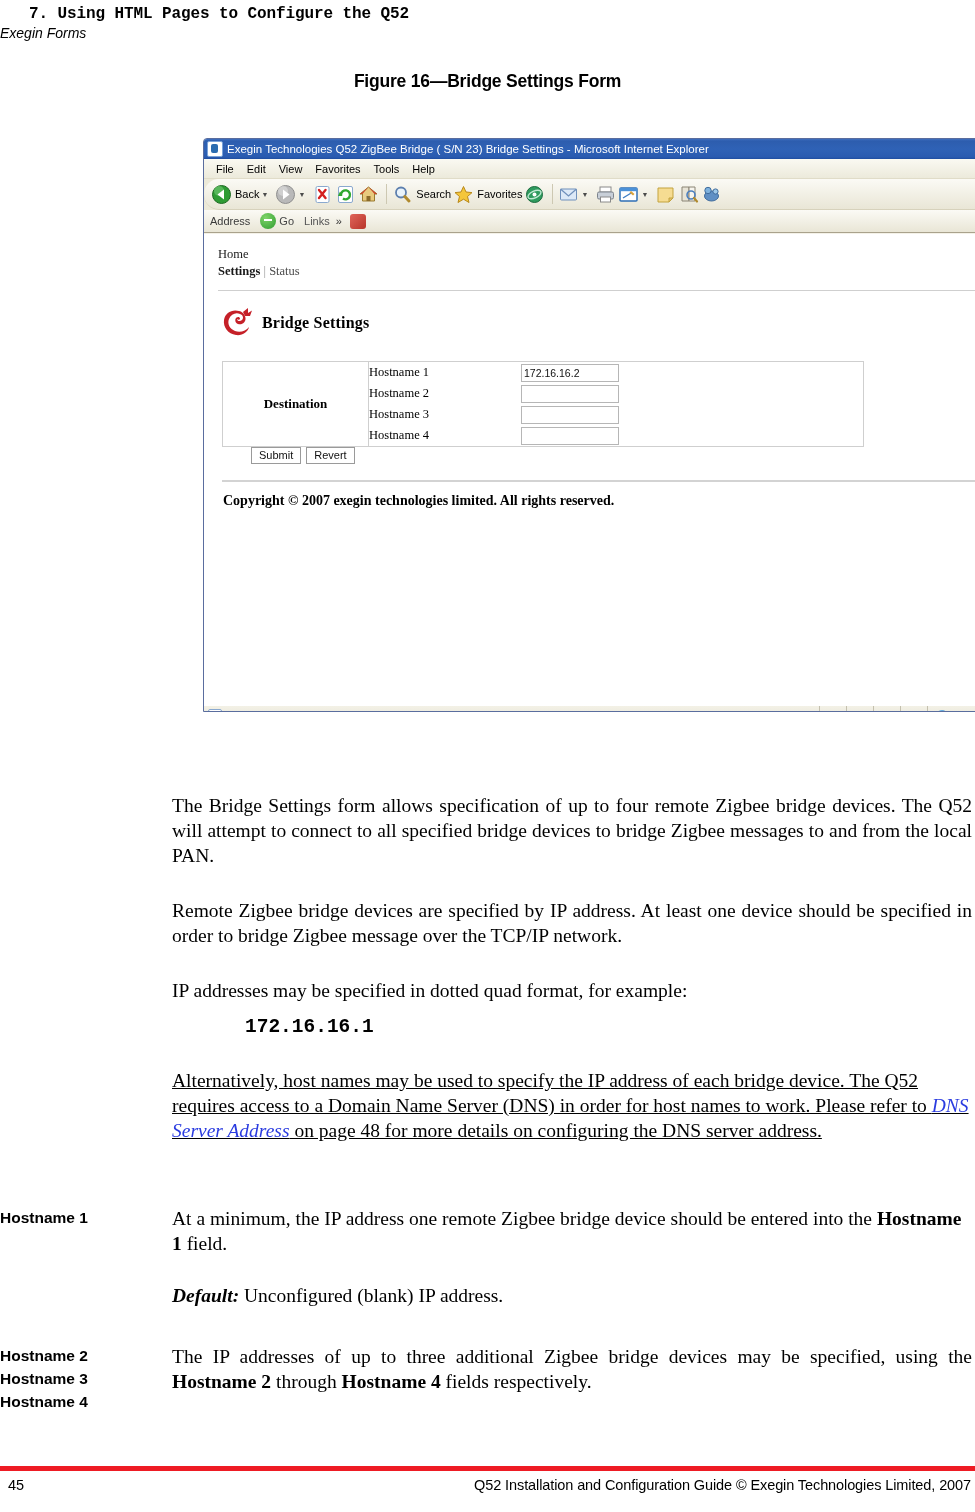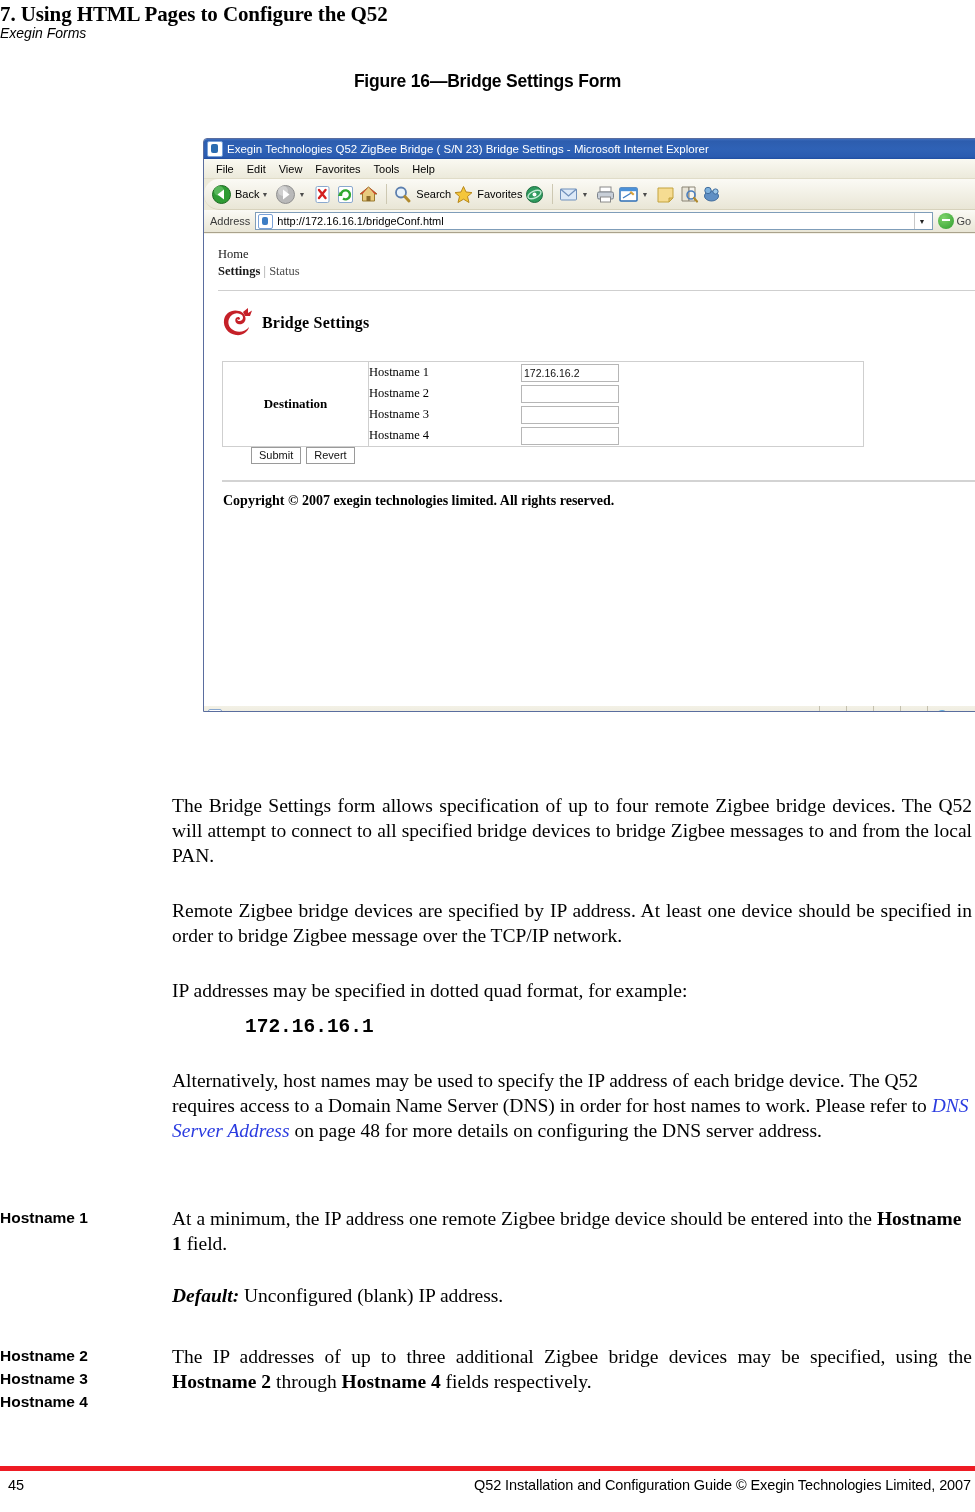--- a/index.html
+++ b/index.html
@@ -16,25 +16,26 @@
     overflow: hidden;
   }
 
   
   .runhead {
     position: absolute;
     left: 0; top: 4px;
     width: 975px;
   }
   .runhead-line1 {
-    font-family: Liberation Serif, serif;
-    font-weight: bold;
-    font-size: 21px;
+    font-family: Liberation Mono, monospace;
+    font-weight: bold;
+    font-size: 16px;
     letter-spacing: -0.1px;
     line-height: 20px;
+    margin-left: 29px;
   }
   .runhead-line2 {
     font-family: "Liberation Sans", sans-serif;
     font-style: italic;
     font-size: 14px;
     line-height: 19px;
   }
 
   
   .fig-caption {
@@ -612,25 +613,20 @@
           <ellipse cx="10.5" cy="12" rx="7" ry="5" fill="#5f8fc4" stroke="#3f6b9c"></ellipse>
           <circle cx="7" cy="6.5" r="3.2" fill="#7fb2de" stroke="#3f6b9c"></circle>
           <circle cx="14.5" cy="7.5" r="2.6" fill="#9ec8e8" stroke="#3f6b9c"></circle>
         </svg>
       </span>
     </div>
   </div>
 
   <div class="addressbar">
     <span class="addr-label">Address</span>
-    <div class="addr-field">
-      <span class="addr-ico"></span>
-      <span class="addr-text">http://172.16.16.1/bridgeConf.html</span>
-      <span class="addr-drop">▼</span>
-    </div>
     <div class="go-btn">
       <span class="go-circle"></span>
       <span class="go-text">Go</span>
     </div>
     <span class="links-text">Links</span>
     <span class="chev">»</span>
     <span class="addr-end-ico"></span>
   </div>
 
   <div class="viewport">
@@ -721,21 +717,21 @@
 <div class="content">
 
   <div class="para justify" style="top:793px;">The Bridge Settings form allows specification of up to four remote Zigbee bridge devices. The Q52 will attempt to connect to all specified bridge devices to bridge Zigbee messages to and from the local PAN.</div>
 
   <div class="para justify" style="top:898px;">Remote Zigbee bridge devices are specified by IP address. At least one device should be specified in order to bridge Zigbee message over the TCP/IP network.</div>
 
   <div class="para" style="top:978px;">IP addresses may be specified in dotted quad format, for example:</div>
 
   <div class="code-line" style="top:1016px;">172.16.16.1</div>
 
-  <div class="para" style="top:1068px;"><span>Alternatively, host names may be used to specify the IP address of each bridge device. The Q52 requires access to a Domain Name Server (DNS) in order for host names to work. Please refer to </span><span class="xref">DNS Server Address</span><span> on page 48 for more details on configuring the DNS server address.</span></div>
+  <div class="para" style="top:1068px;text-decoration:underline;"><span>Alternatively, host names may be used to specify the IP address of each bridge device. The Q52 requires access to a Domain Name Server (DNS) in order for host names to work. Please refer to </span><span class="xref">DNS Server Address</span><span> on page 48 for more details on configuring the DNS server address.</span></div>
 
   <div class="side-label" style="top:1206px;">Hostname 1</div>
   <div class="para" style="top:1206px;"><span>At a minimum, the IP address one remote Zigbee bridge device should be entered into the </span><b class="inl">Hostname 1</b><span> field.</span></div>
 
   <div class="para" style="top:1283px;"><i class="inl">Default:</i><span> Unconfigured (blank) IP address.</span></div>
 
   <div class="side-label" style="top:1344px;">Hostname 2</div>
   <div class="side-label" style="top:1367px;">Hostname 3</div>
   <div class="side-label" style="top:1390px;">Hostname 4</div>
 

